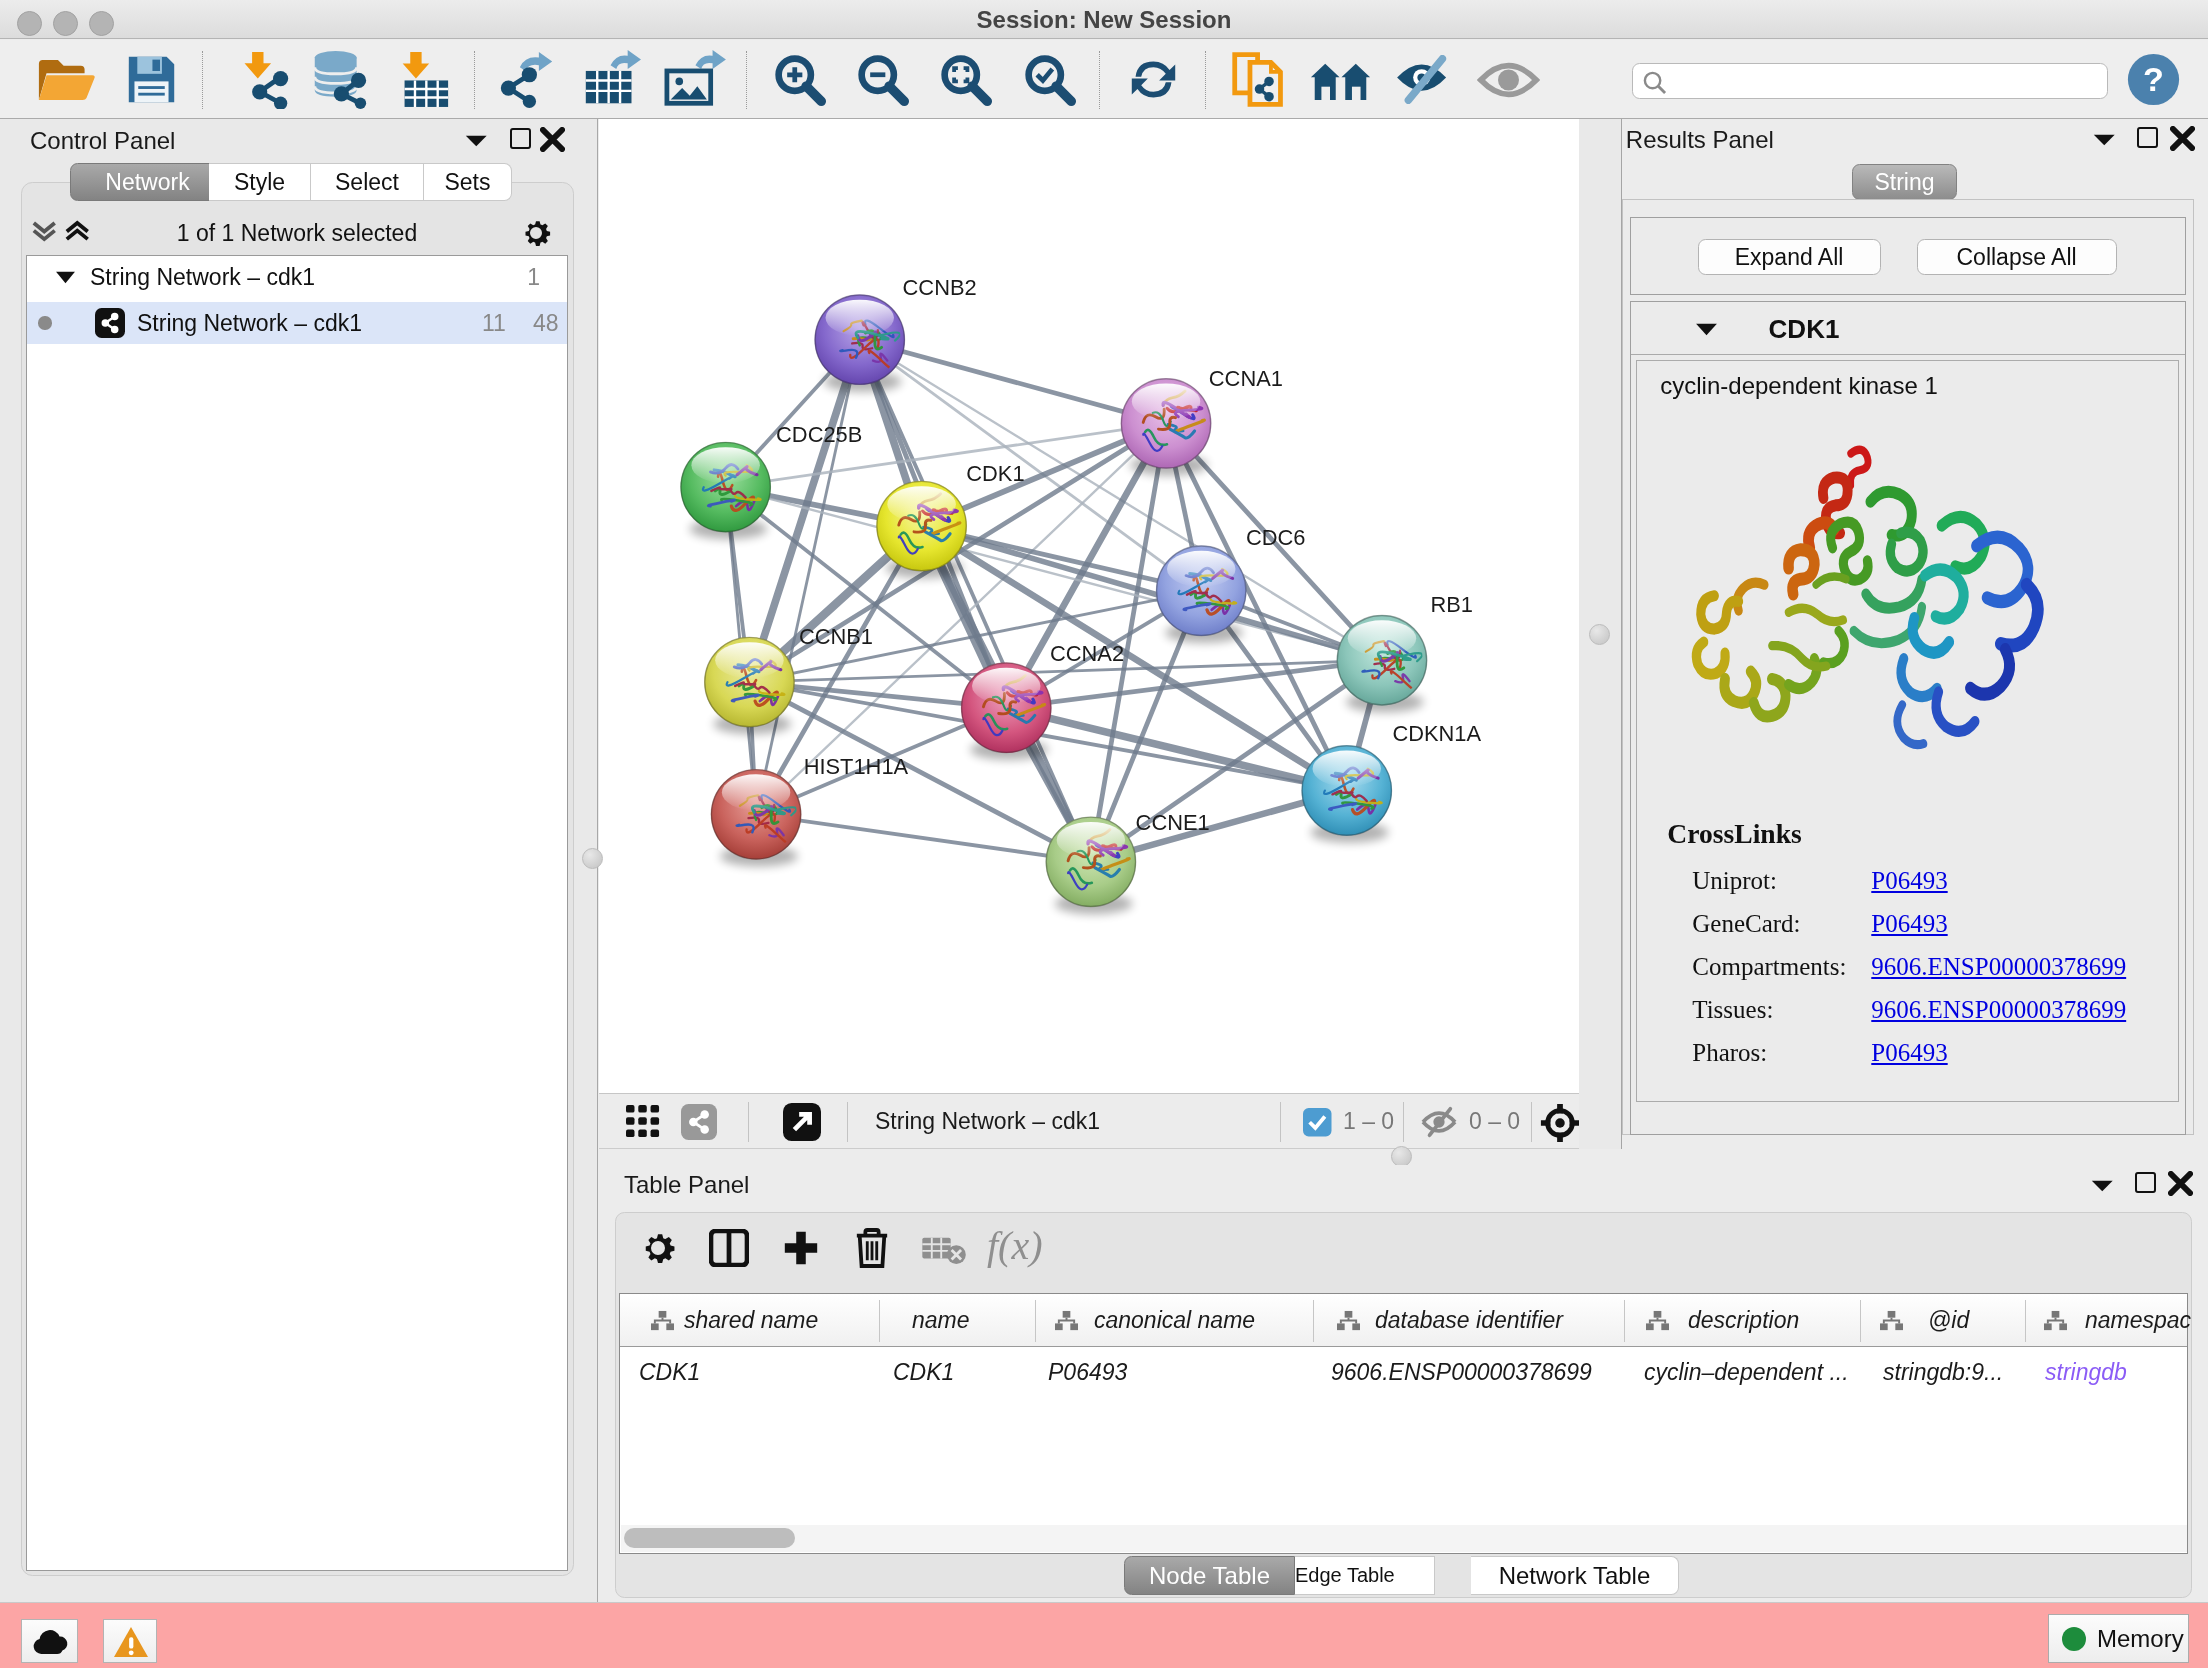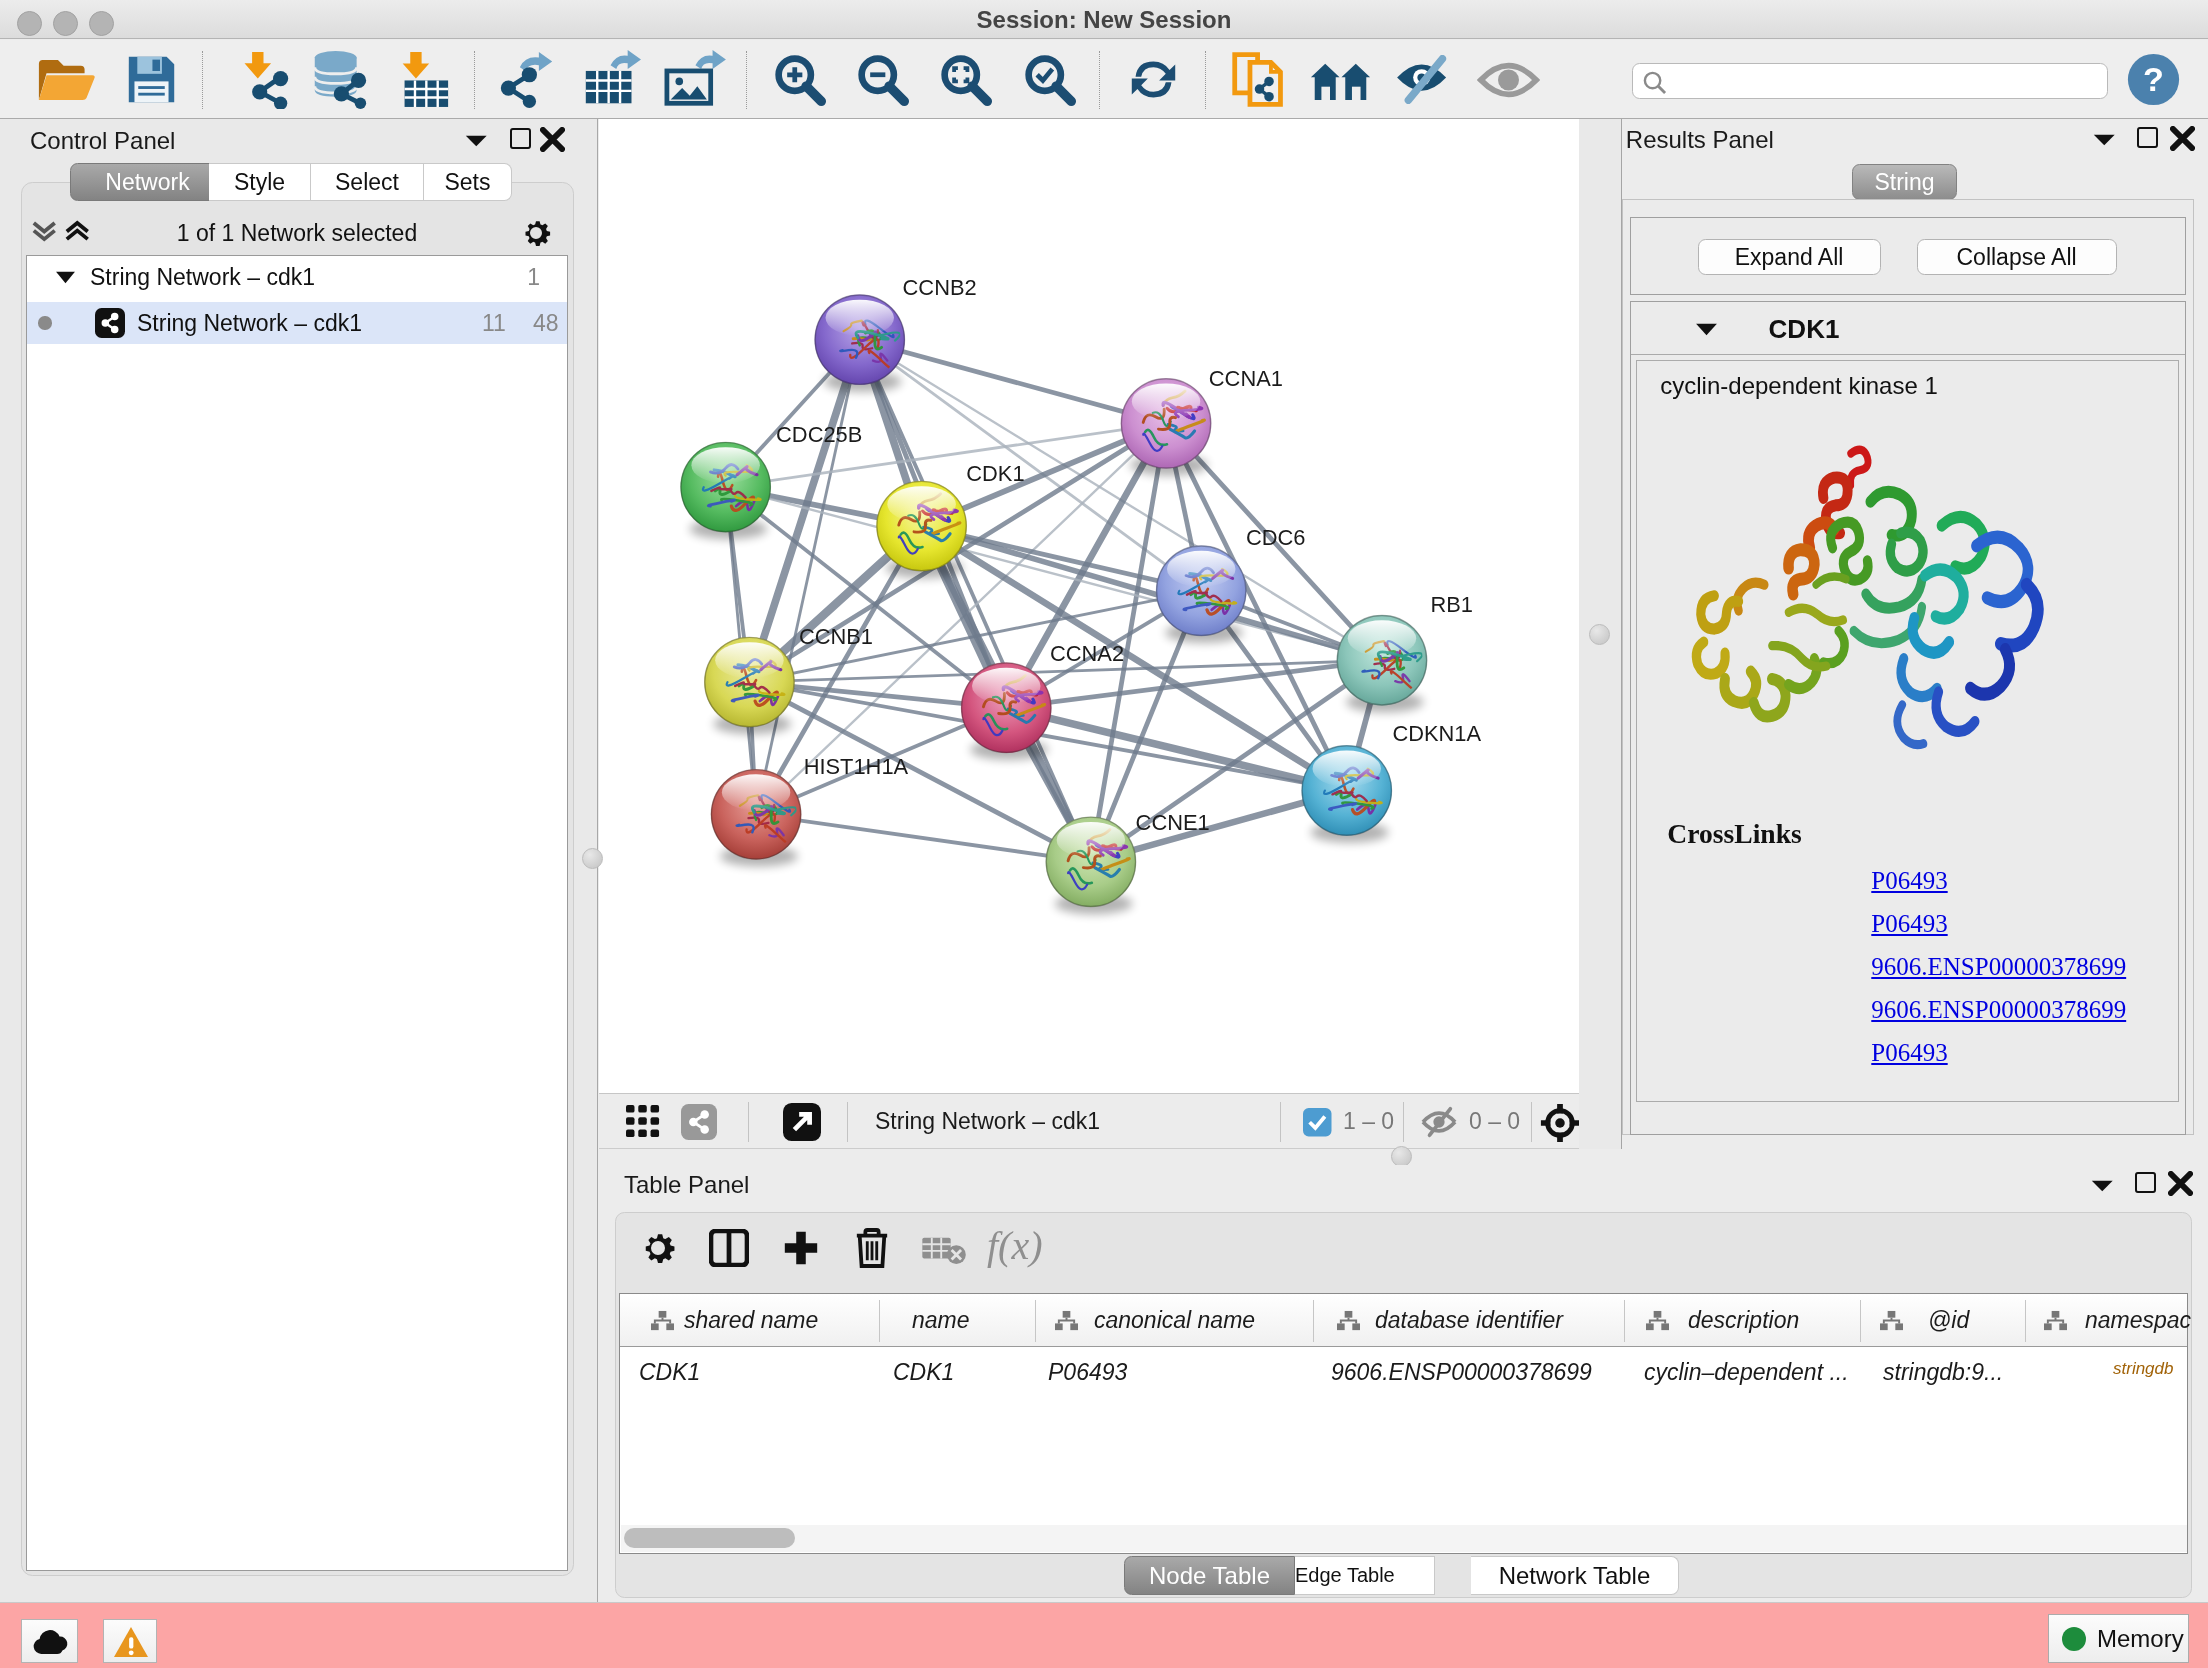--- a/index.html
+++ b/index.html
@@ -719,20 +719,23 @@
           <path d="M464 160 q24 18 10 46 q-14 26 -44 18" stroke="#2046c0" stroke-width="15"></path>
           <path d="M436 230 q14 22 -6 40 q-20 16 -40 2" stroke="#1c36ae" stroke-width="14"></path>
           <path d="M348 276 q-10 24 10 38 q22 12 38 -6" stroke="#2850c4" stroke-width="12"></path>
           <path d="M300 290 q-14 20 2 36 q12 10 26 6" stroke="#3468c8" stroke-width="10"></path>
           <path d="M150 190 q20 -10 38 2 q16 12 34 6" stroke="#9aa81c" stroke-width="10"></path>
           <path d="M128 226 q24 -2 40 14 q14 12 32 8" stroke="#84a51e" stroke-width="10"></path>
           <path d="M186 160 q18 -14 40 -6" stroke="#6aa020" stroke-width="9"></path>
         </g>
       </svg>
       <div style="position:absolute;left:30px;top:457px;font-family:'Liberation Serif',serif;font-size:27.6px;font-weight:bold;color:#111;">CrossLinks</div>
+      <div style="position:absolute;left:55px;top:498px;font-family:'Liberation Serif',serif;font-size:25px;color:#111;line-height:43px;">
+        Uniprot:<br>GeneCard:<br>Compartments:<br>Tissues:<br>Pharos:
+      </div>
       <div style="position:absolute;left:234px;top:498px;font-family:'Liberation Serif',serif;font-size:25px;color:#0000e0;line-height:43px;text-decoration:underline;">
         P06493<br>P06493<br>9606.ENSP00000378699<br>9606.ENSP00000378699<br>P06493
       </div>
     </div>
   </div>
 </div>
 <div id="hsplit">
     <div class="grip" style="left:792px; top:-2.9px;"></div>
   </div>
 <div id="tablepanel">
@@ -839,21 +842,21 @@
         </g>
       </svg>
     <div style="position:absolute;left:1465px;top:13.3px;font-size:23px;color:#1b1b1b;">namespac</div>
 
     <div style="position:absolute;left:19px;top:65px;font-size:23px;color:#1b1b1b;">CDK1</div>
     <div style="position:absolute;left:273px;top:65px;font-size:23px;color:#1b1b1b;">CDK1</div>
     <div style="position:absolute;left:428px;top:65px;font-size:23px;color:#1b1b1b;">P06493</div>
     <div style="position:absolute;left:711px;top:65px;font-size:23px;color:#1b1b1b;">9606.ENSP00000378699</div>
     <div style="position:absolute;left:1024px;top:65px;font-size:23px;color:#1b1b1b;">cyclin–dependent ...</div>
     <div style="position:absolute;left:1263px;top:65px;font-size:23px;color:#1b1b1b;">stringdb:9...</div>
-    <div style="position:absolute;left:1493px;top:65px;font-size:17px;color:#a16207;">stringdb</div>
+    <div style="position:absolute;left:1425px;top:65px;font-size:23px;color:#8b5cf6;">stringdb</div>
 
     <div style="position:absolute;left:1px;top:231px;width:1566px;height:27px;background:#f4f4f4;">
       <div style="position:absolute;left:2.9px;top:2.9px;width:171px;height:20px;background:#bdbdbd;border-radius:10.5px;"></div>
     </div>
   </div>
 
   <div style="position:absolute;left:525px;top:391px;width:171px;height:39px;background:linear-gradient(#a9a9a9,#838383);border:1px solid #7a7a7a;border-radius:7.6px 0 0 7.6px;color:#fff;font-size:24px;text-align:center;line-height:37px;">Node Table</div>
   <div style="position:absolute;left:696px;top:391px;width:140px;height:39px;background:#fff;border:1px solid #c9c9c9;border-left:none;color:#111;font-size:20px;line-height:37px;">Edge Table</div>
   <div style="position:absolute;left:872px;top:391px;width:208px;height:39px;background:#fff;border:1px solid #c9c9c9;border-left:none;border-radius:0 7.6px 7.6px 0;color:#111;font-size:24px;text-align:center;line-height:37px;">Network Table</div>
 </div>

